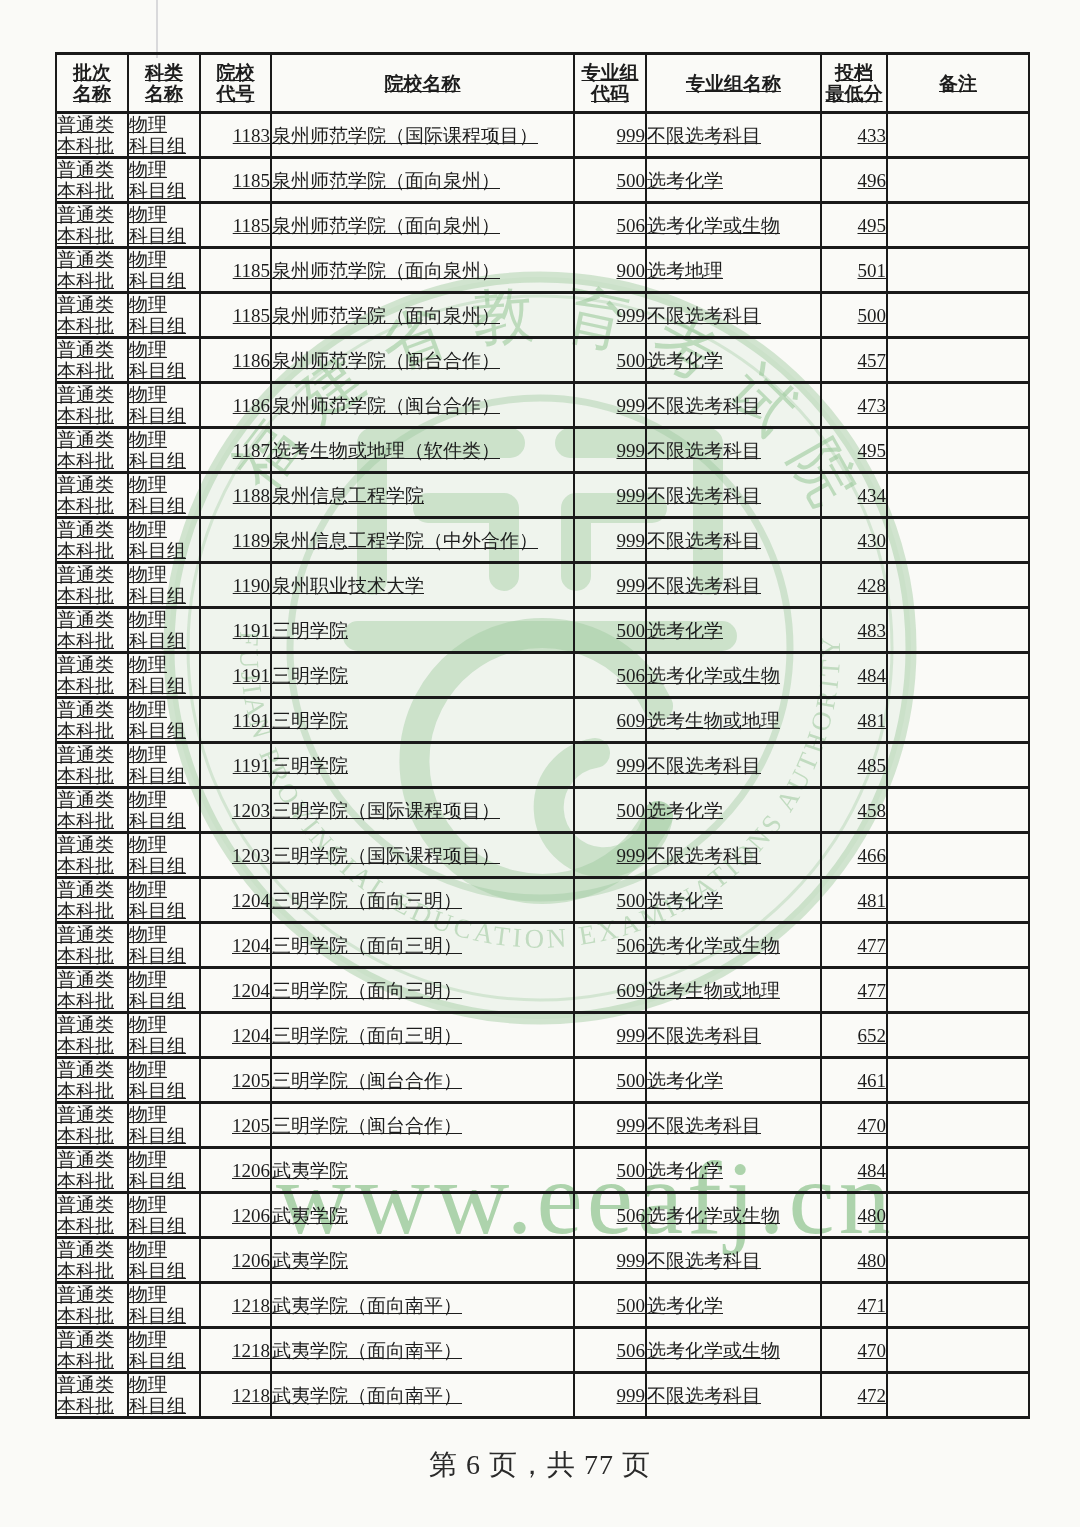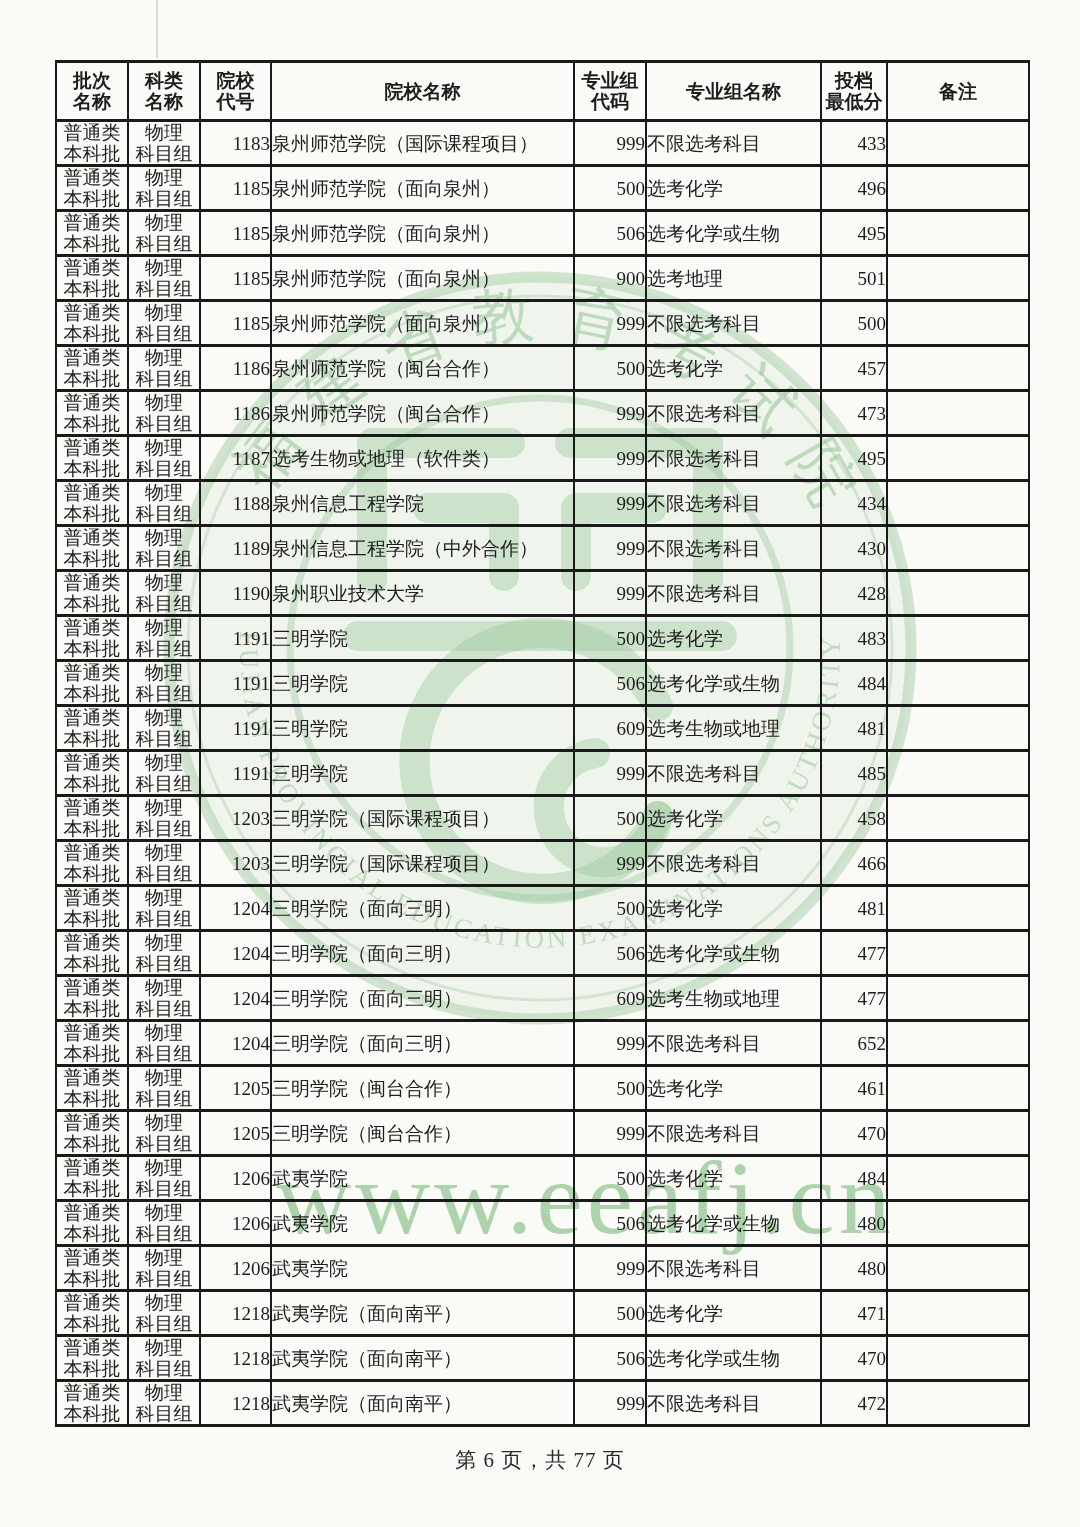--- a/index.html
+++ b/index.html
@@ -29,52 +29,53 @@
     font-size:104px;line-height:1;
     letter-spacing:4px;
     color:#6fb56f;opacity:.55;
     font-family:"Liberation Serif","DejaVu Serif",serif;
     white-space:nowrap;
     pointer-events:none;
   }
 
   
   table.score-table{
-    position:absolute;left:55px;top:60px;
+    position:absolute;left:55px;top:52px;
     width:973px;
     border-collapse:collapse;
     table-layout:fixed;
     background:transparent;
+    text-decoration:underline;
   }
   .score-table th,.score-table td{
     border:2px solid #1a1a1a;
     border-top-width:3px;border-bottom-width:3px;
     font-size:19px;
     line-height:21px;
     padding:0;
     vertical-align:middle;
     overflow:hidden;
   }
   .score-table thead th{
     height:56px;
     font-weight:700;
     text-align:center;
     white-space:pre-line;
   }
   .score-table tbody td{height:42px;}
-  .two{white-space:pre-line;text-align:center;}
+  .two{white-space:pre-line;text-align:left;}
   .c-left{text-align:left;padding-left:10px;}
   .c-score{text-align:right;padding-right:5px;}
   .c-code{text-align:right;font-size:20px;}
 
   
   .footer{
     position:absolute;left:0;top:1446px;width:100%;
     text-align:center;
-    font-size:21px;letter-spacing:1px;color:#2a2a2a;
+    font-size:28px;letter-spacing:1px;color:#2a2a2a;
   }
 </style>
 </head>
 <body>
 
 <div class="page">
 
   <div class="artifact-line"></div>
 
   <svg class="seal" viewBox="-390 -390 780 780" aria-hidden="true">

